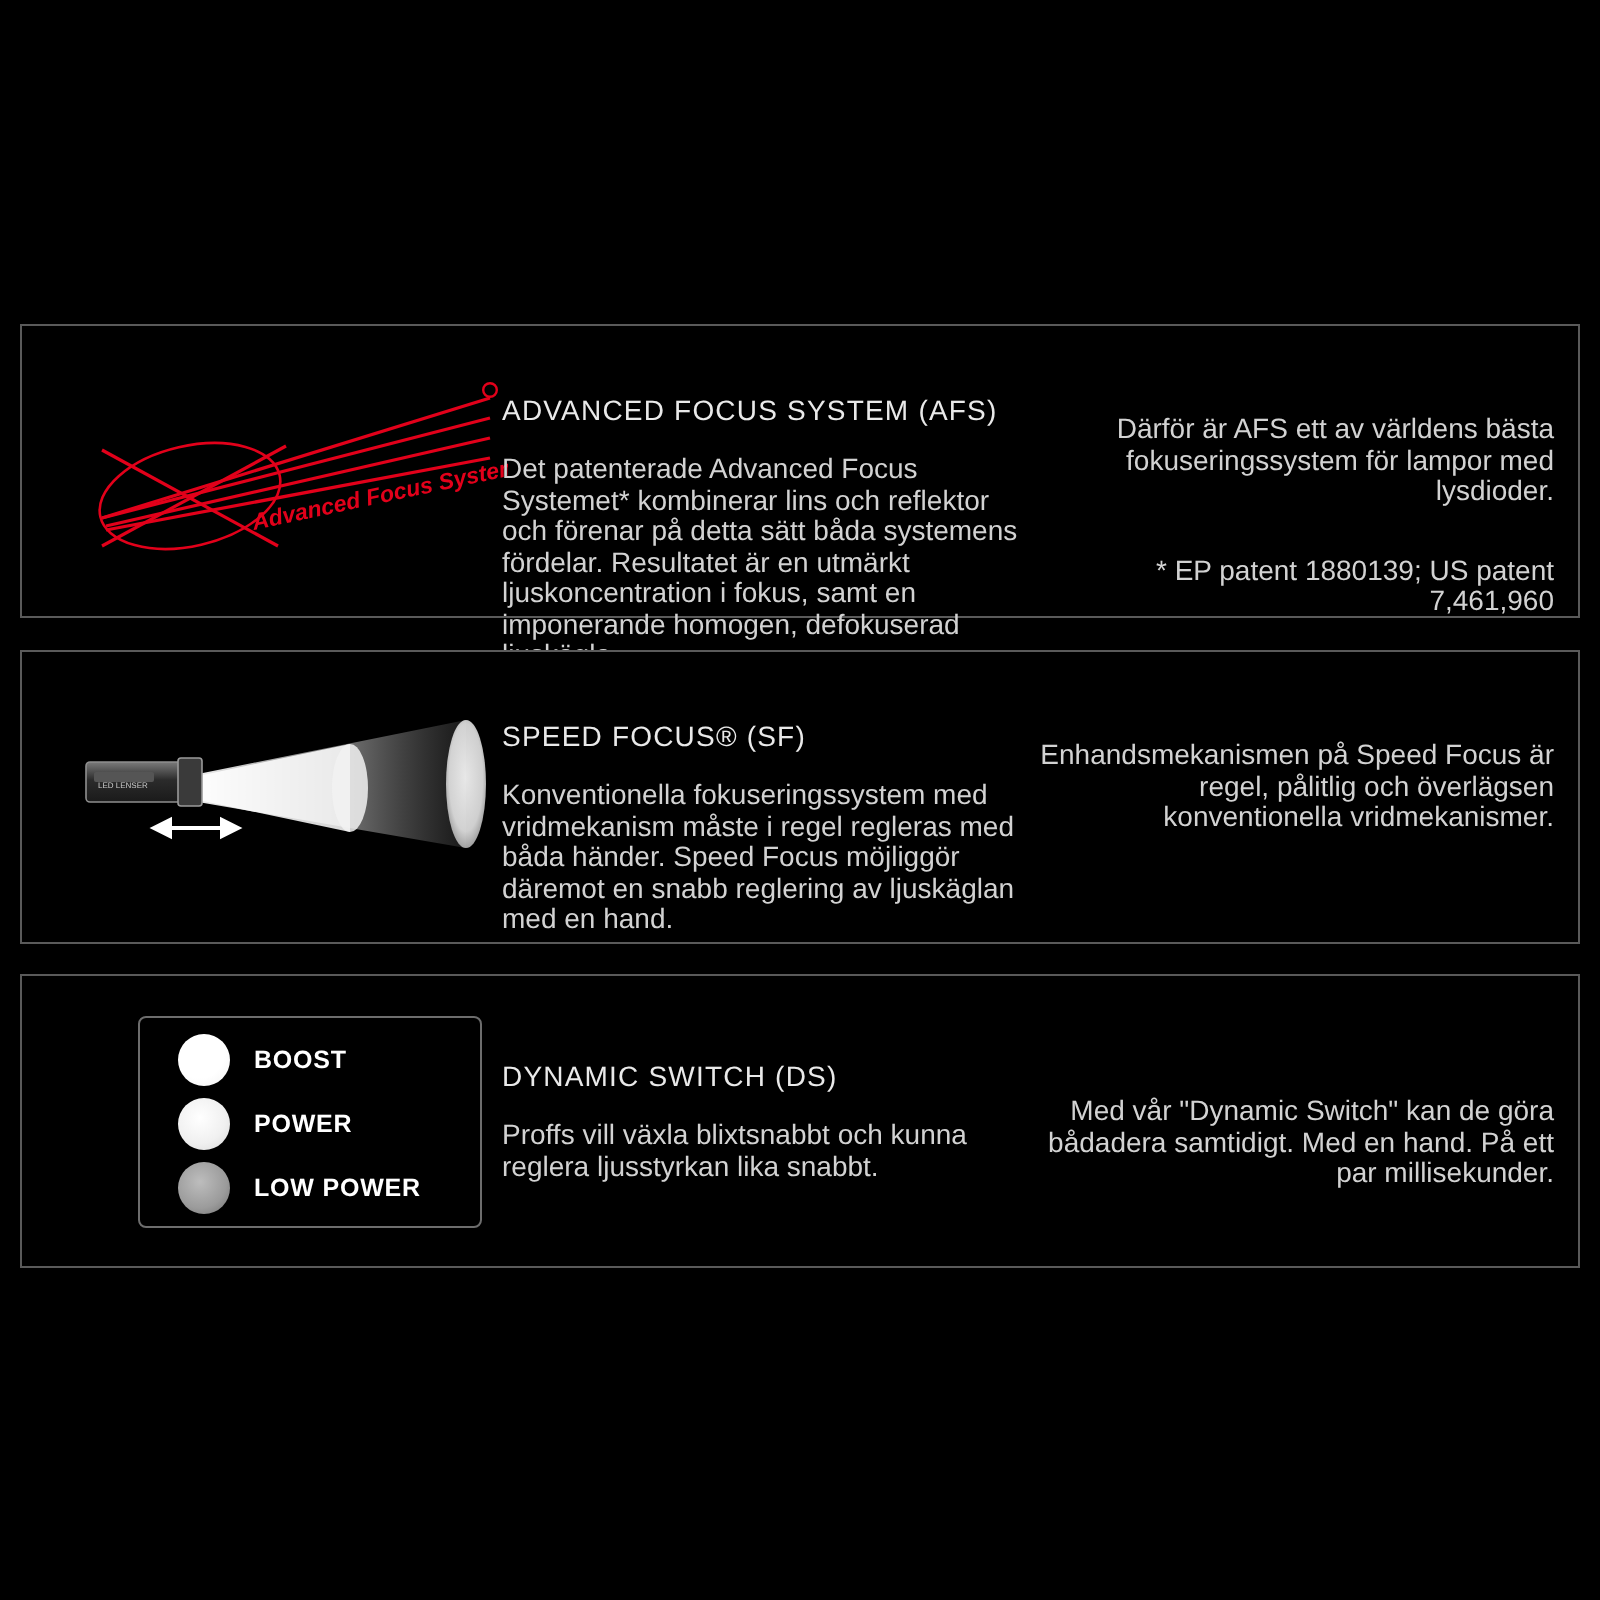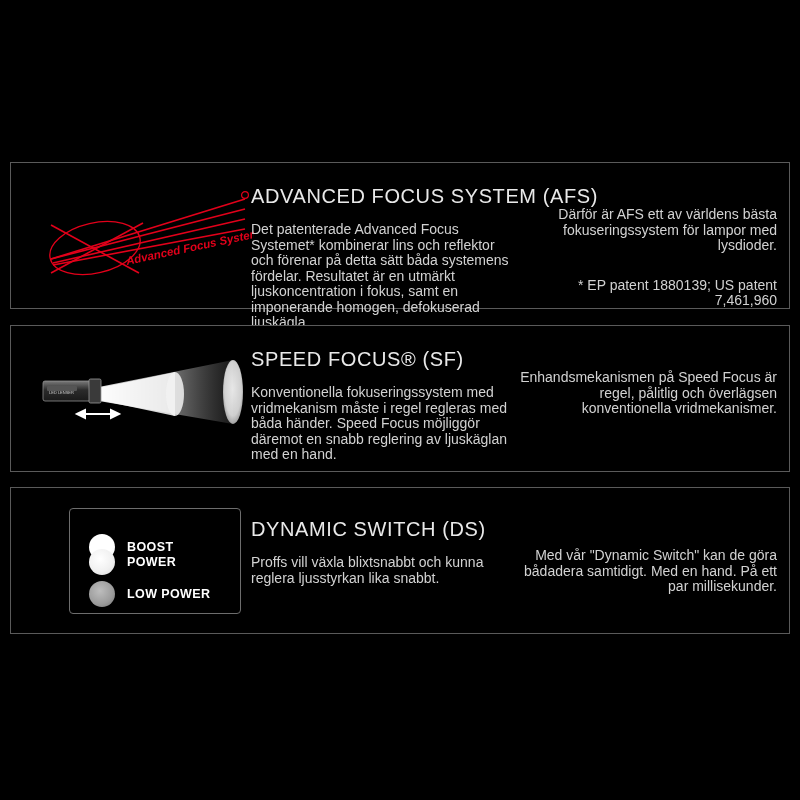--- a/index.html
+++ b/index.html
@@ -61,23 +61,23 @@
   }
   .text-col {
     position: absolute;
     top: 18px;
   }
   .col-a { left: 240px; width: 258px; }
   .col-b { left: 508px; width: 258px; }
 
   .heading {
     color: #e9e9e9;
-    font-size: 20px;
+    font-size: 14px;
     letter-spacing: 0.6px;
-    margin: 4px 0 14px 0;
+    margin: 16px 0 14px 0;
     font-weight: normal;
     white-space: nowrap;
   }
   .body-text {
     color: #d2d2d2;
     font-size: 14px;
     line-height: 15.5px;
     margin: 0 0 12px 0;
   }
   .body-text.small-note {
@@ -104,21 +104,21 @@
     background: #000;
     box-sizing: border-box;
   }
   .ds-row {
     position: absolute;
     left: 0; right: 0;
     height: 32px;
     display: flex;
     align-items: center;
   }
-  .ds-row.r1 { top: 22px; }
+  .ds-row.r1 { top: 5px; }
   .ds-row.r2 { top: 37px; text-align: right; }
   .ds-row.r3 { top: 69px; }
   .ds-dot {
     width: 26px; height: 26px;
     border-radius: 50%;
     margin-left: 19px;
     flex: 0 0 auto;
   }
   .dot-boost {
     background: radial-gradient(circle at 42% 38%, #ffffff 0%, #ffffff 55%, #f2f2f2 100%);

